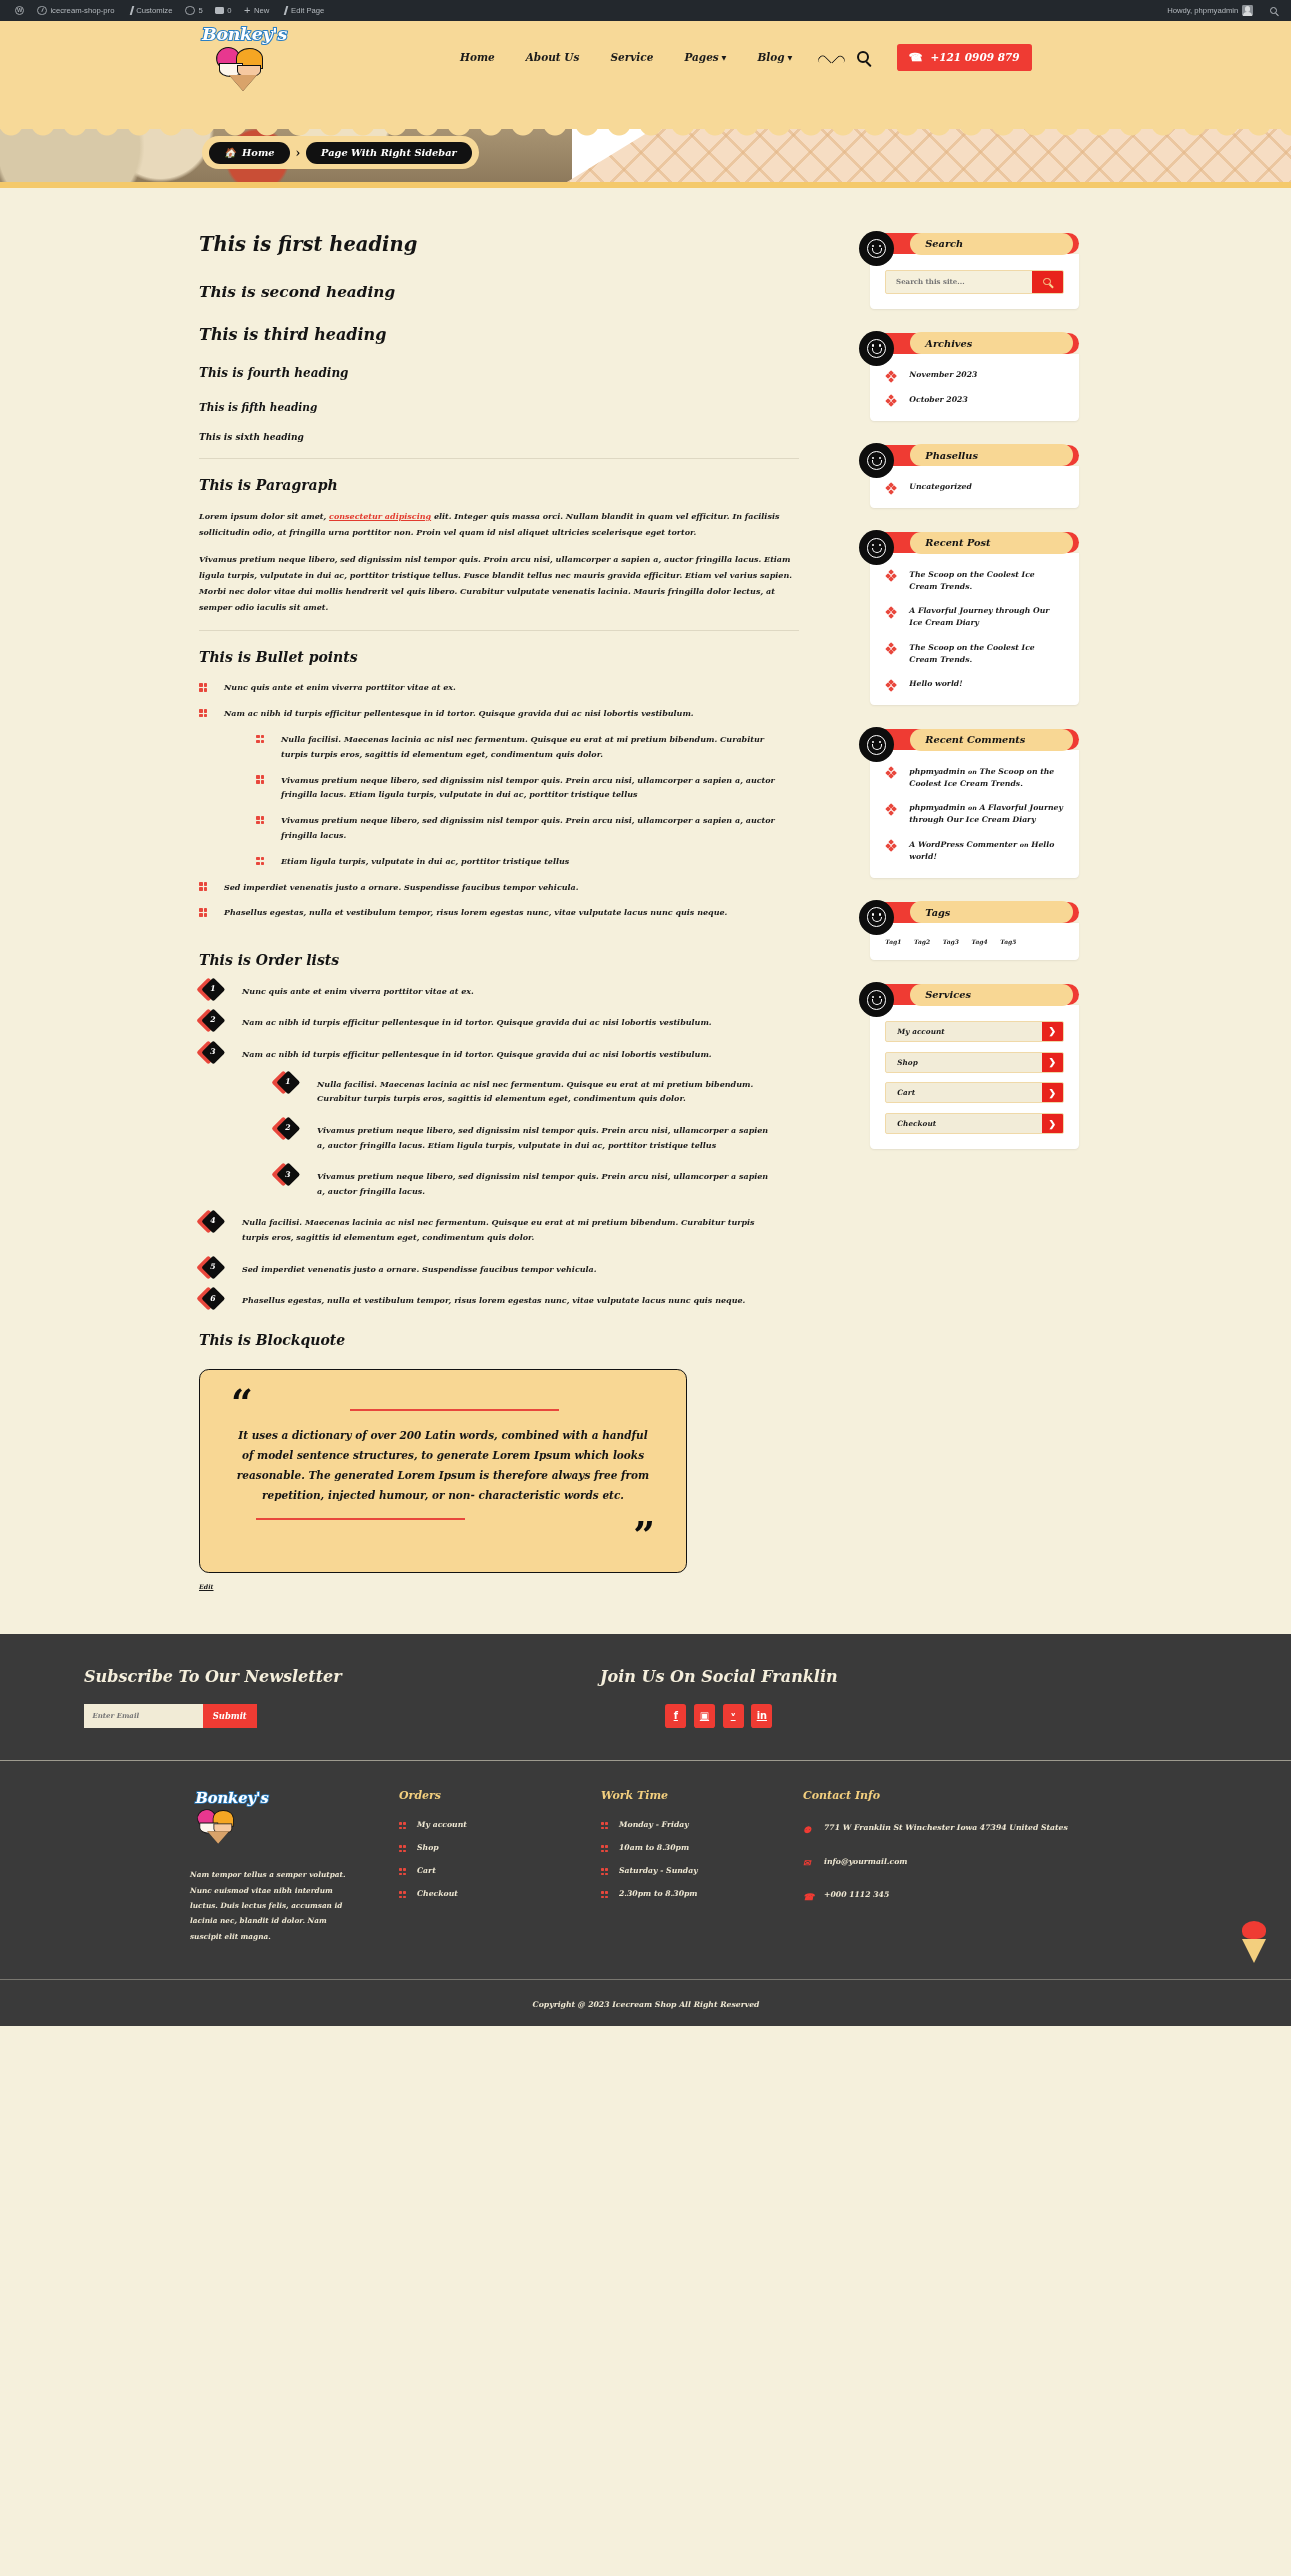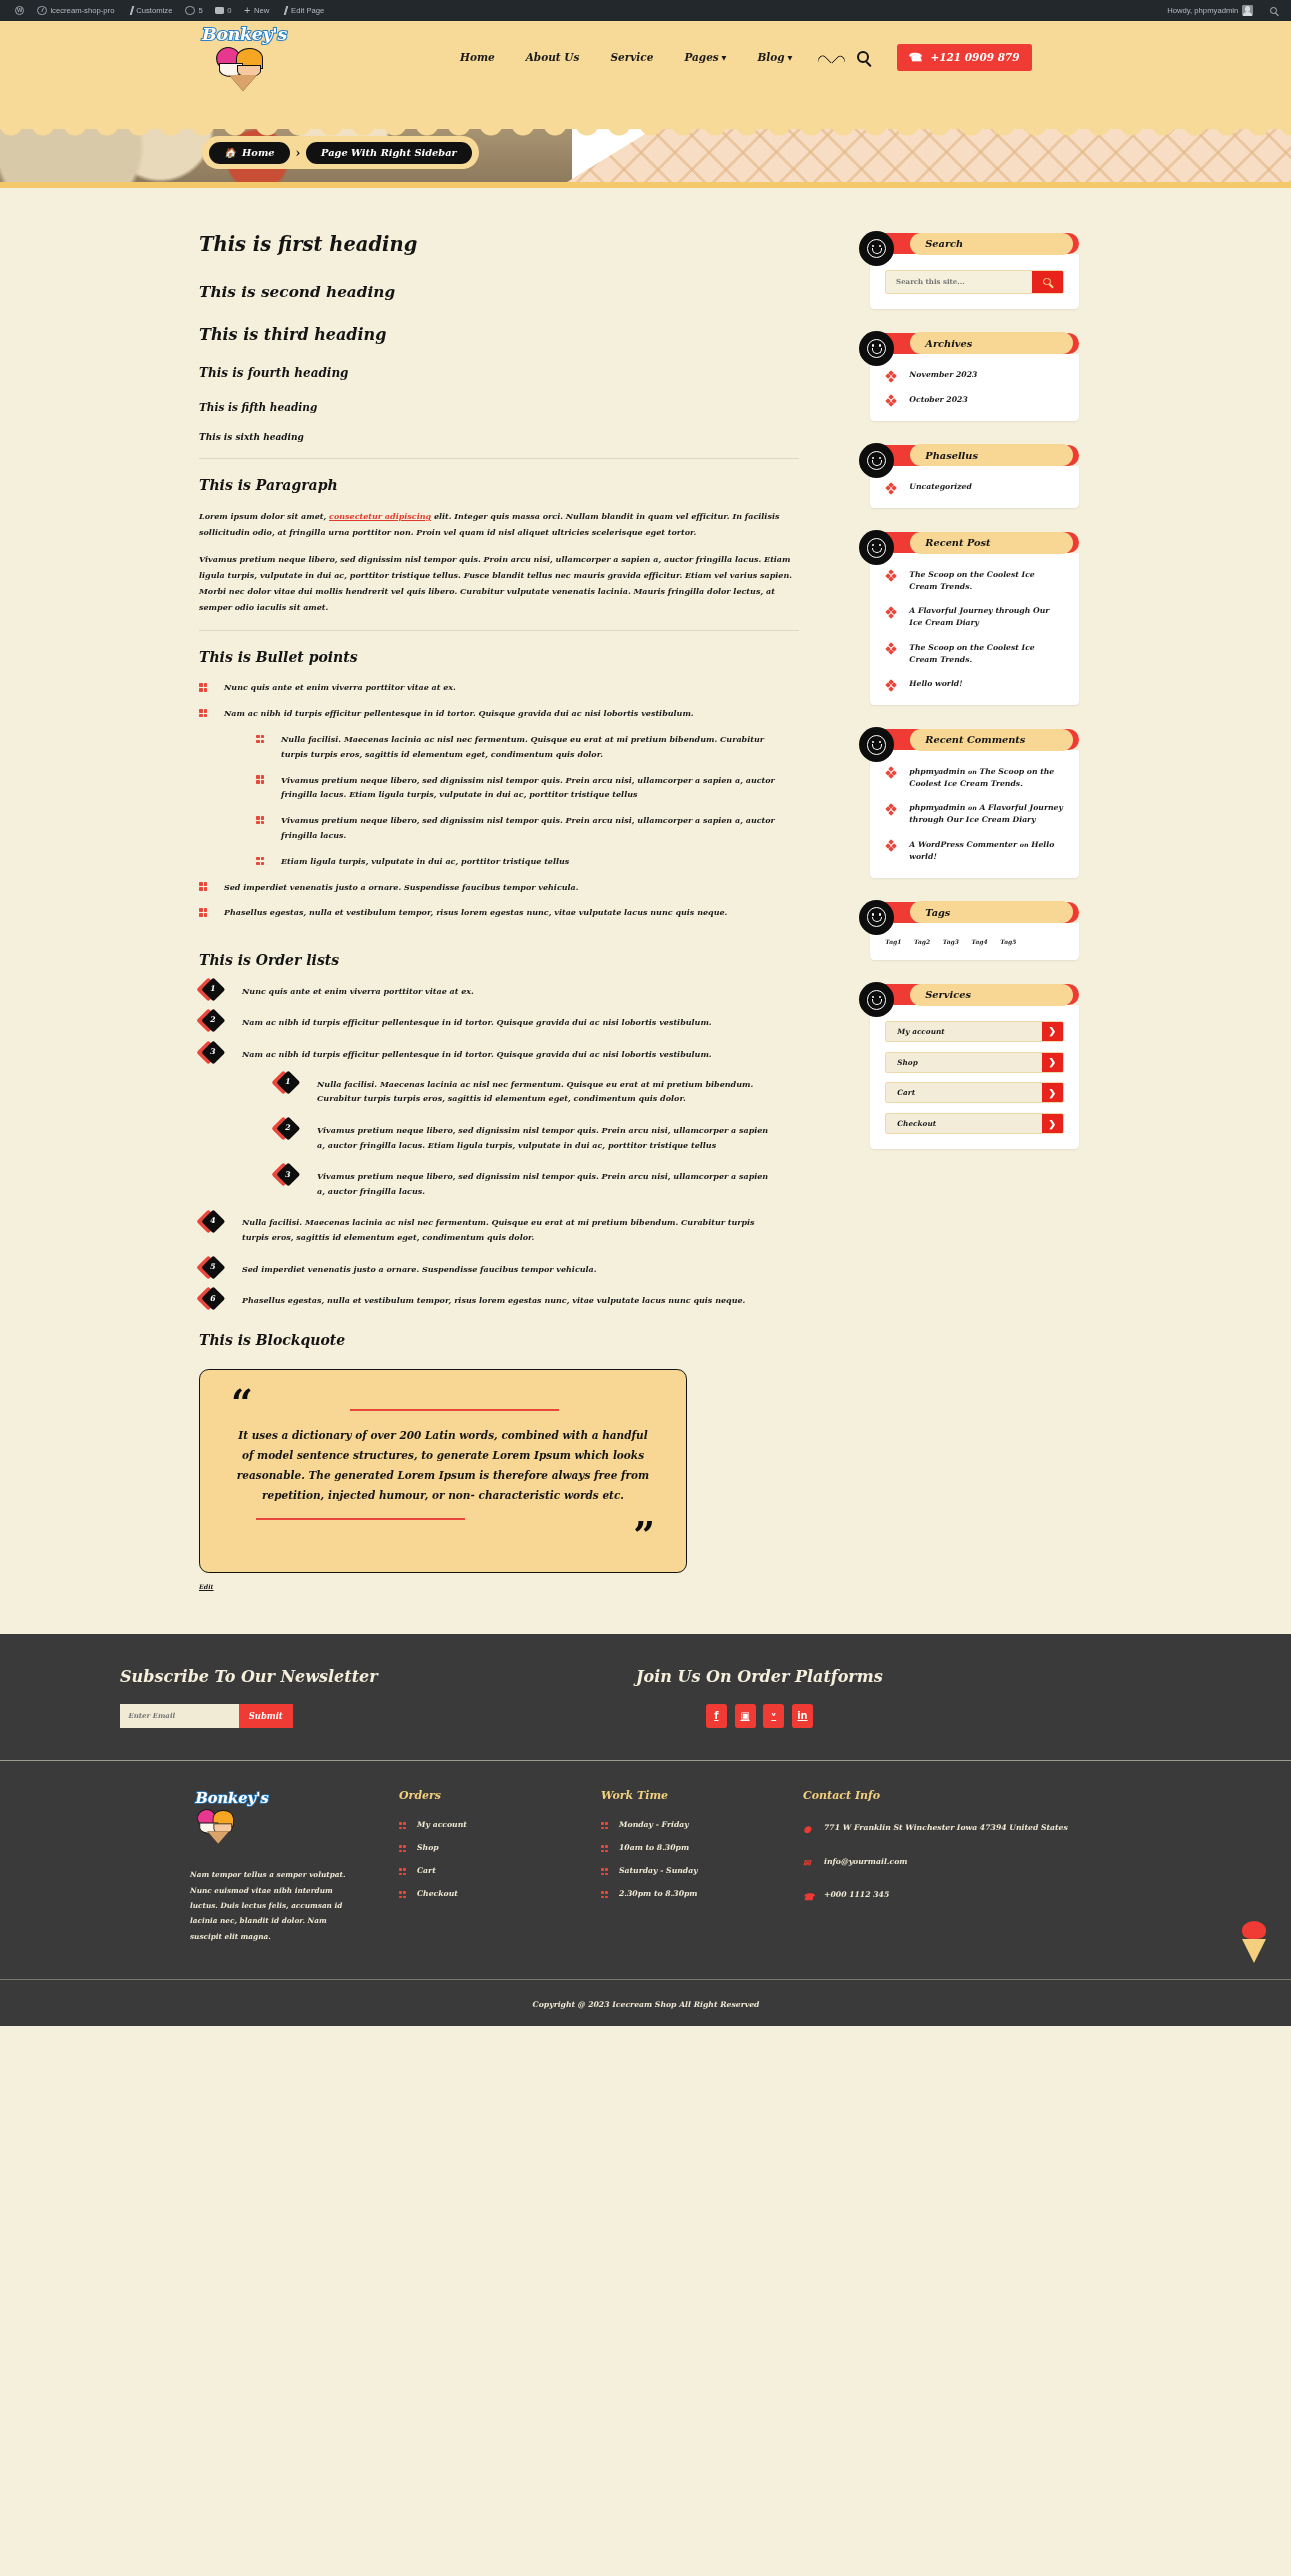--- a/index.html
+++ b/index.html
@@ -255,21 +255,21 @@
     height:21px; margin-bottom:9.8px; overflow:hidden;
   }
   .srv-item:last-child{margin-bottom:0;}
   .srv-label{flex:1;padding-left:11px;font-family:"DejaVu Serif",serif;font-weight:bold;font-style:italic;font-size:7.3px;color:#1b1b1b;}
   .srv-arrow{width:21px;height:100%;background:#e8231c;color:#fff;display:flex;align-items:center;justify-content:center;font-size:9px;font-weight:bold;}
 
   
   .news {
     background:#3a3a3a; padding: 33px 0 32px 0; display:flex; align-items:flex-start;
   }
-  .news-left{ margin-left: 120px; width: 516px;}
+  .news-left{ margin-left: 84px; width: 516px;}
   .news-title{font-family:"DejaVu Serif",serif;font-weight:bold;font-style:italic;font-size:16px;color:#f5efdc;margin-bottom:18px;}
   .news-form{display:flex; height:24px;}
   .news-form input{
     width:119px;background:#f1ebd6;border:none;outline:none;padding:0 8.4px;
     font-family:"DejaVu Serif",serif;font-weight:bold;font-style:italic;font-size:7px;color:#6a6a6a;
   }
   .news-form button{
     background:#ef3b33;color:#fff;border:none;padding:0 9.8px;
     font-family:"DejaVu Serif",serif;font-weight:bold;font-style:italic;font-size:8.4px;cursor:pointer;
   }
@@ -763,21 +763,21 @@
 
   <div class="news">
     <div class="news-left">
       <div class="news-title">Subscribe To Our Newsletter</div>
       <div class="news-form">
         <input type="text" placeholder="Enter Email" style="">
         <button>Submit</button>
       </div>
     </div>
     <div class="news-right">
-      <div class="social-title">Join Us On Order Platforms</div>
+      <div class="social-title">Join Us On Social Franklin</div>
       <div class="social-row">
         <a class="soc" href="#">f</a>
         <a class="soc" href="#">▣</a>
         <a class="soc" href="#">ᵛ</a>
         <a class="soc" href="#">in</a>
       </div>
     </div>
   </div>
   <div class="divider"></div>
 

